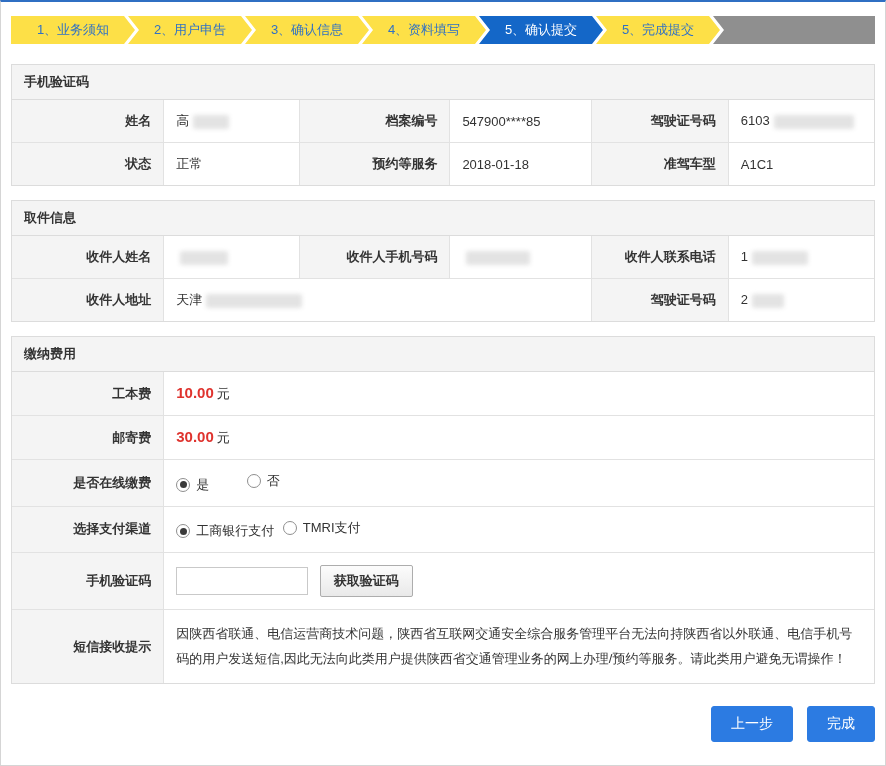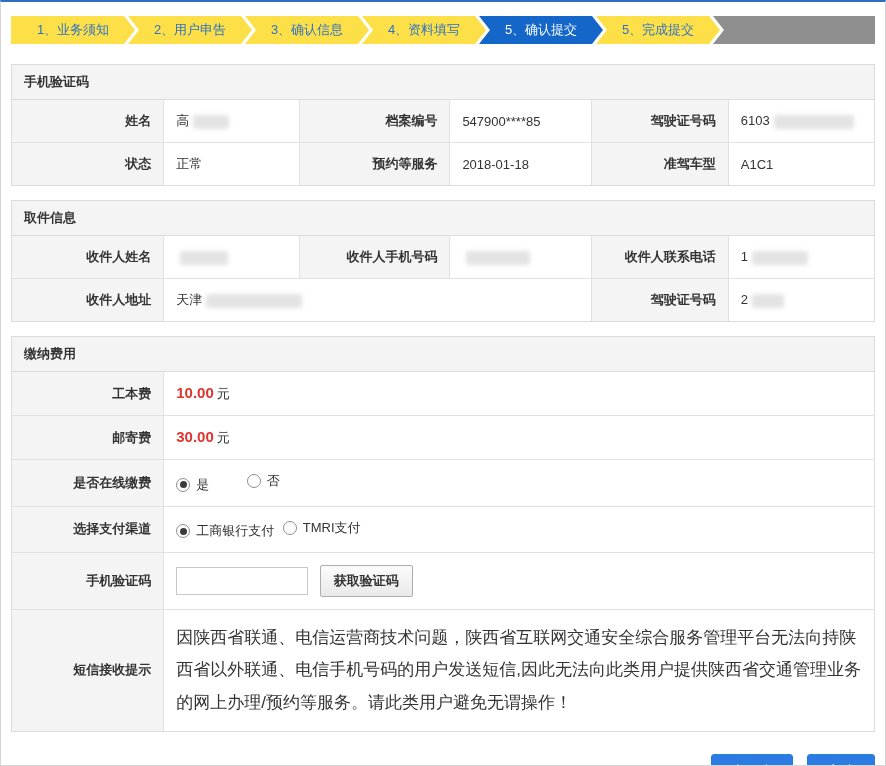--- a/index.html
+++ b/index.html
@@ -141,21 +141,21 @@
     background: linear-gradient(#fcfcfc, #e9e9e9);
     border: 1px solid #adadad;
     border-radius: 2px;
     font-size: 13px;
     font-weight: bold;
     color: #333;
     cursor: pointer;
     font-family: inherit;
   }
 
-  .notice { color: #df332e; line-height: 1.9; font-size: 17px; }
+  .notice { color: #df332e; line-height: 1.9; font-size: 13px; }
 
   
   .footer {
     display: flex; justify-content: flex-end;
     padding: 8px 10px 0 0;
     gap: 14px;
   }
   .btn-primary {
     background: #2c7be2;
     color: #fff;

